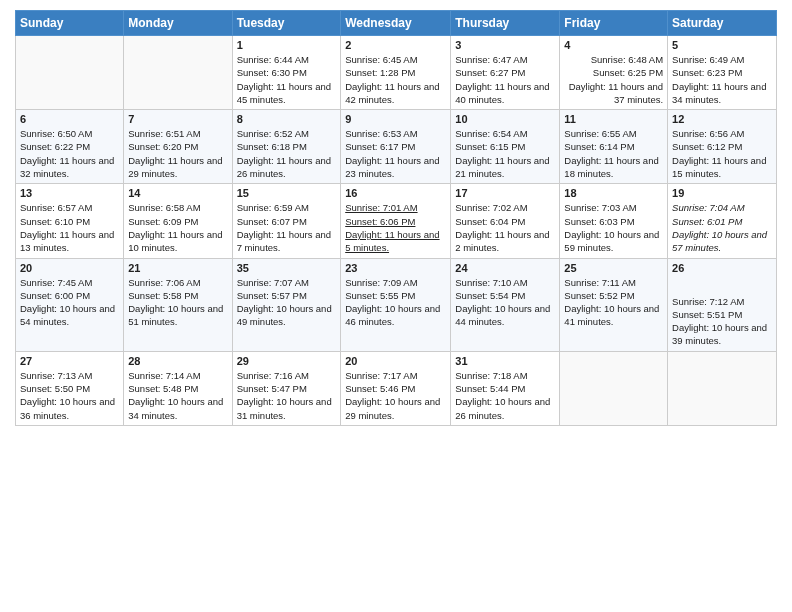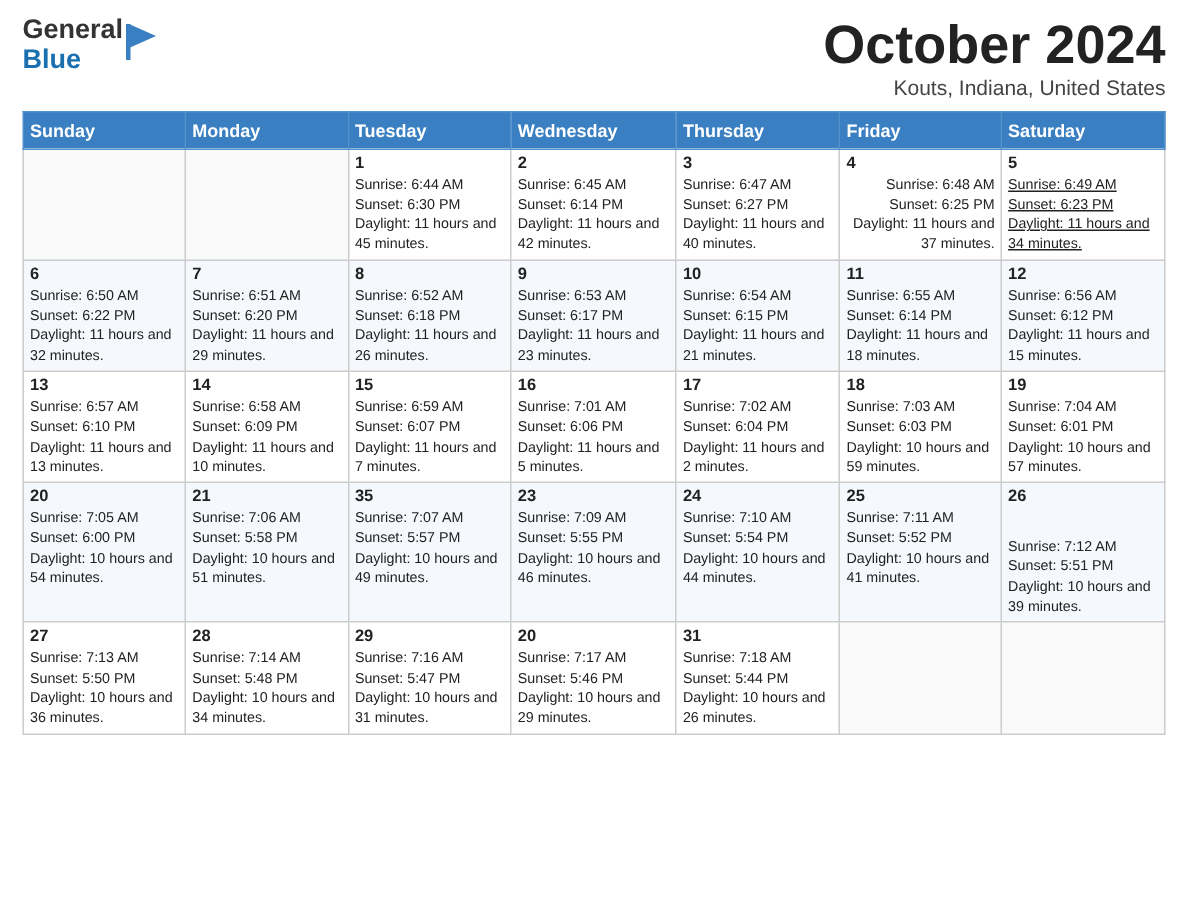--- a/index.html
+++ b/index.html
@@ -94,39 +94,20 @@
       color: #222;
     }
     .empty-cell {
       background: #f9f9f9 !important;
     }
   </style>
 </head>
 <body>
 
 <div class="page">
-  <div class="header">
-    <div class="logo">
-      <div style="display:flex;align-items:center;">
-        <div class="logo-text">
-          <span class="logo-general">General</span>
-          <span class="logo-blue">Blue</span>
-        </div>
-
-        <svg width="22" height="28" viewBox="0 0 22 28" style="margin-left:2px;margin-top:-4px;">
-          <polygon points="2,2 20,10 2,18" fill="#3a7fc1"></polygon>
-          <rect x="0" y="2" width="3" height="24" fill="#3a7fc1"></rect>
-        </svg>
-      </div>
-    </div>
-    <div class="title-block">
-      <div class="month-title">October 2024</div>
-      <div class="location">Kouts, Indiana, United States</div>
-    </div>
-  </div>
 
   <table class="calendar">
     <thead>
       <tr>
 
       <th>Sunday</th>
           <th>Monday</th>
           <th>Tuesday</th>
           <th>Wednesday</th>
           <th>Thursday</th>
@@ -140,38 +121,38 @@
           <td class="empty-cell"></td>
           <td>
             <div class="day-number">1</div>
             <div class="day-info" style="white-space: pre-line;">Sunrise: 6:44 AM
 Sunset: 6:30 PM
 Daylight: 11 hours and 45 minutes.</div>
           </td>
           <td>
             <div class="day-number">2</div>
             <div class="day-info" style="white-space: pre-line;">Sunrise: 6:45 AM
-Sunset: 6:14 PM
+Sunset: 1:28 PM
 Daylight: 11 hours and 42 minutes.</div>
           </td>
           <td>
             <div class="day-number">3</div>
             <div class="day-info" style="white-space: pre-line;">Sunrise: 6:47 AM
 Sunset: 6:27 PM
 Daylight: 11 hours and 40 minutes.</div>
           </td>
           <td>
             <div class="day-number">4</div>
             <div class="day-info" style="white-space: pre-line; text-align: right;">Sunrise: 6:48 AM
 Sunset: 6:25 PM
 Daylight: 11 hours and 37 minutes.</div>
           </td>
           <td>
             <div class="day-number">5</div>
-            <div class="day-info" style="white-space: pre-line; text-decoration: underline;">Sunrise: 6:49 AM
+            <div class="day-info" style="white-space: pre-line;">Sunrise: 6:49 AM
 Sunset: 6:23 PM
 Daylight: 11 hours and 34 minutes.</div>
           </td>
         </tr>
         <tr>
           <td>
             <div class="day-number">6</div>
             <div class="day-info" style="white-space: pre-line;">Sunrise: 6:50 AM
 Sunset: 6:22 PM
 Daylight: 11 hours and 32 minutes.</div>
@@ -227,47 +208,47 @@
 Daylight: 11 hours and 10 minutes.</div>
           </td>
           <td>
             <div class="day-number">15</div>
             <div class="day-info" style="white-space: pre-line;">Sunrise: 6:59 AM
 Sunset: 6:07 PM
 Daylight: 11 hours and 7 minutes.</div>
           </td>
           <td>
             <div class="day-number">16</div>
-            <div class="day-info" style="white-space: pre-line;">Sunrise: 7:01 AM
+            <div class="day-info" style="white-space: pre-line; text-decoration: underline;">Sunrise: 7:01 AM
 Sunset: 6:06 PM
 Daylight: 11 hours and 5 minutes.</div>
           </td>
           <td>
             <div class="day-number">17</div>
             <div class="day-info" style="white-space: pre-line;">Sunrise: 7:02 AM
 Sunset: 6:04 PM
 Daylight: 11 hours and 2 minutes.</div>
           </td>
           <td>
             <div class="day-number">18</div>
             <div class="day-info" style="white-space: pre-line;">Sunrise: 7:03 AM
 Sunset: 6:03 PM
 Daylight: 10 hours and 59 minutes.</div>
           </td>
           <td>
             <div class="day-number">19</div>
-            <div class="day-info" style="white-space: pre-line;">Sunrise: 7:04 AM
+            <div class="day-info" style="white-space: pre-line; font-style: italic;">Sunrise: 7:04 AM
 Sunset: 6:01 PM
 Daylight: 10 hours and 57 minutes.</div>
           </td>
         </tr>
         <tr>
           <td>
             <div class="day-number">20</div>
-            <div class="day-info" style="white-space: pre-line;">Sunrise: 7:05 AM
+            <div class="day-info" style="white-space: pre-line;">Sunrise: 7:45 AM
 Sunset: 6:00 PM
 Daylight: 10 hours and 54 minutes.</div>
           </td>
           <td>
             <div class="day-number">21</div>
             <div class="day-info" style="white-space: pre-line;">Sunrise: 7:06 AM
 Sunset: 5:58 PM
 Daylight: 10 hours and 51 minutes.</div>
           </td>
           <td>

